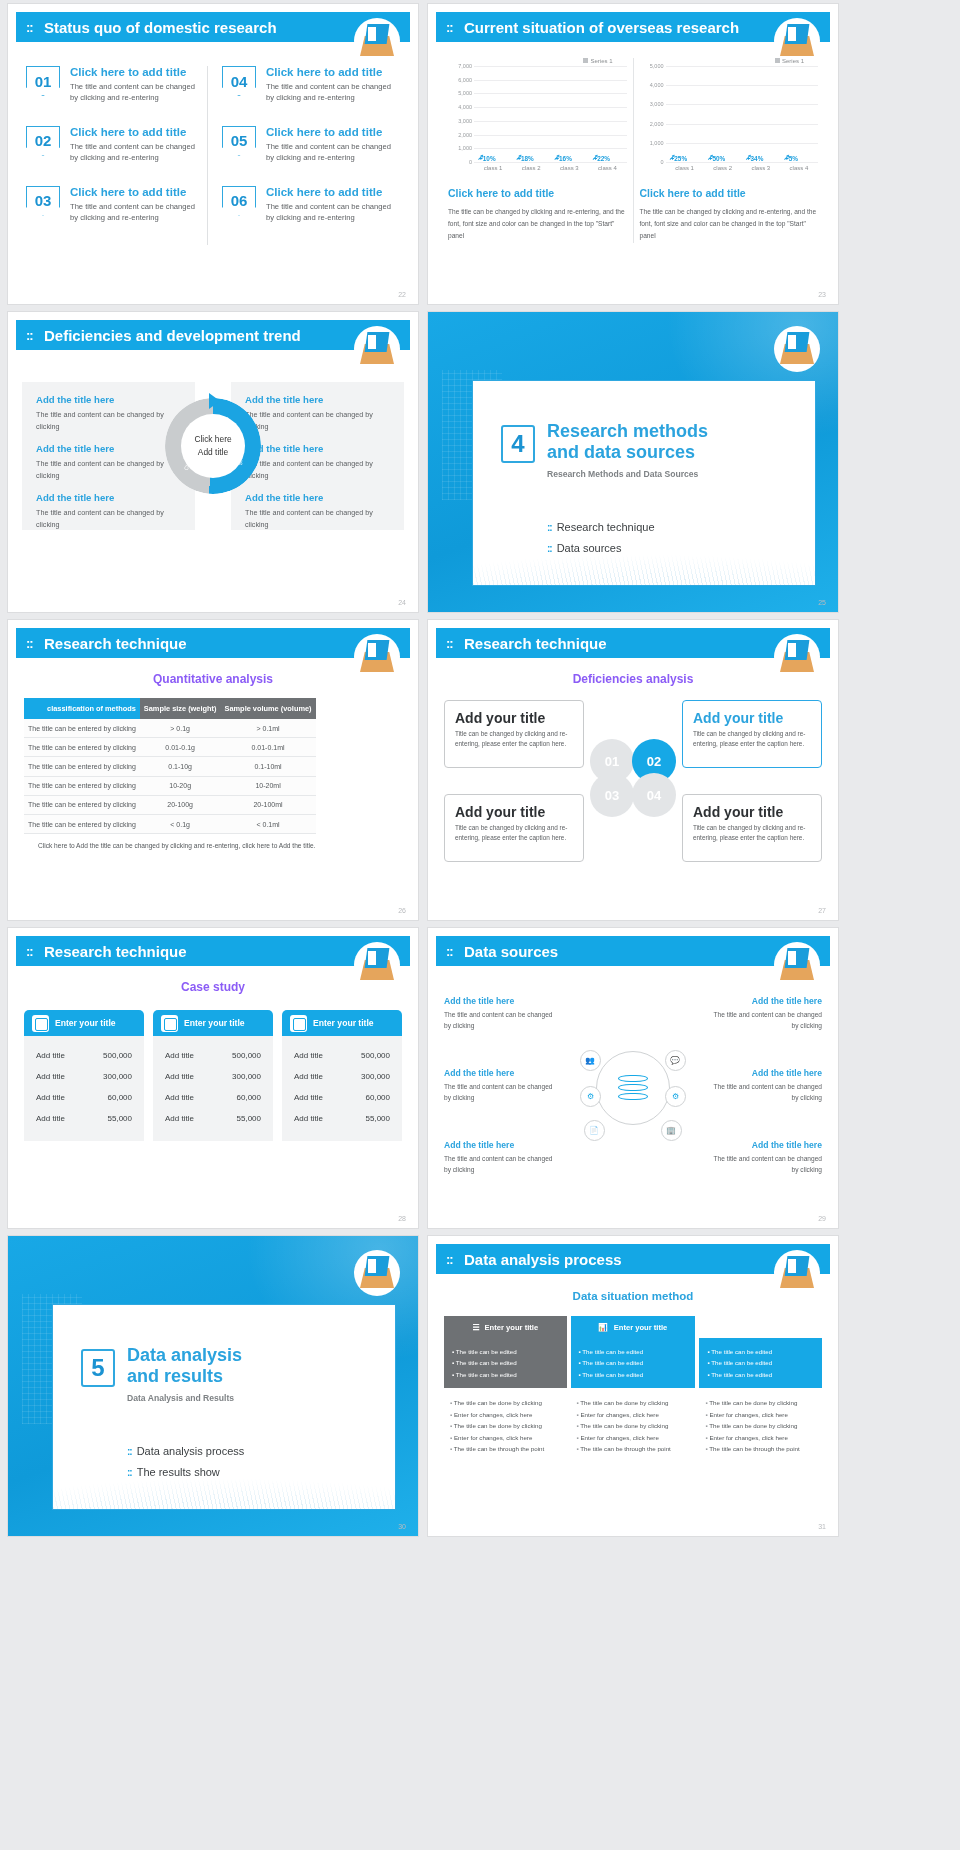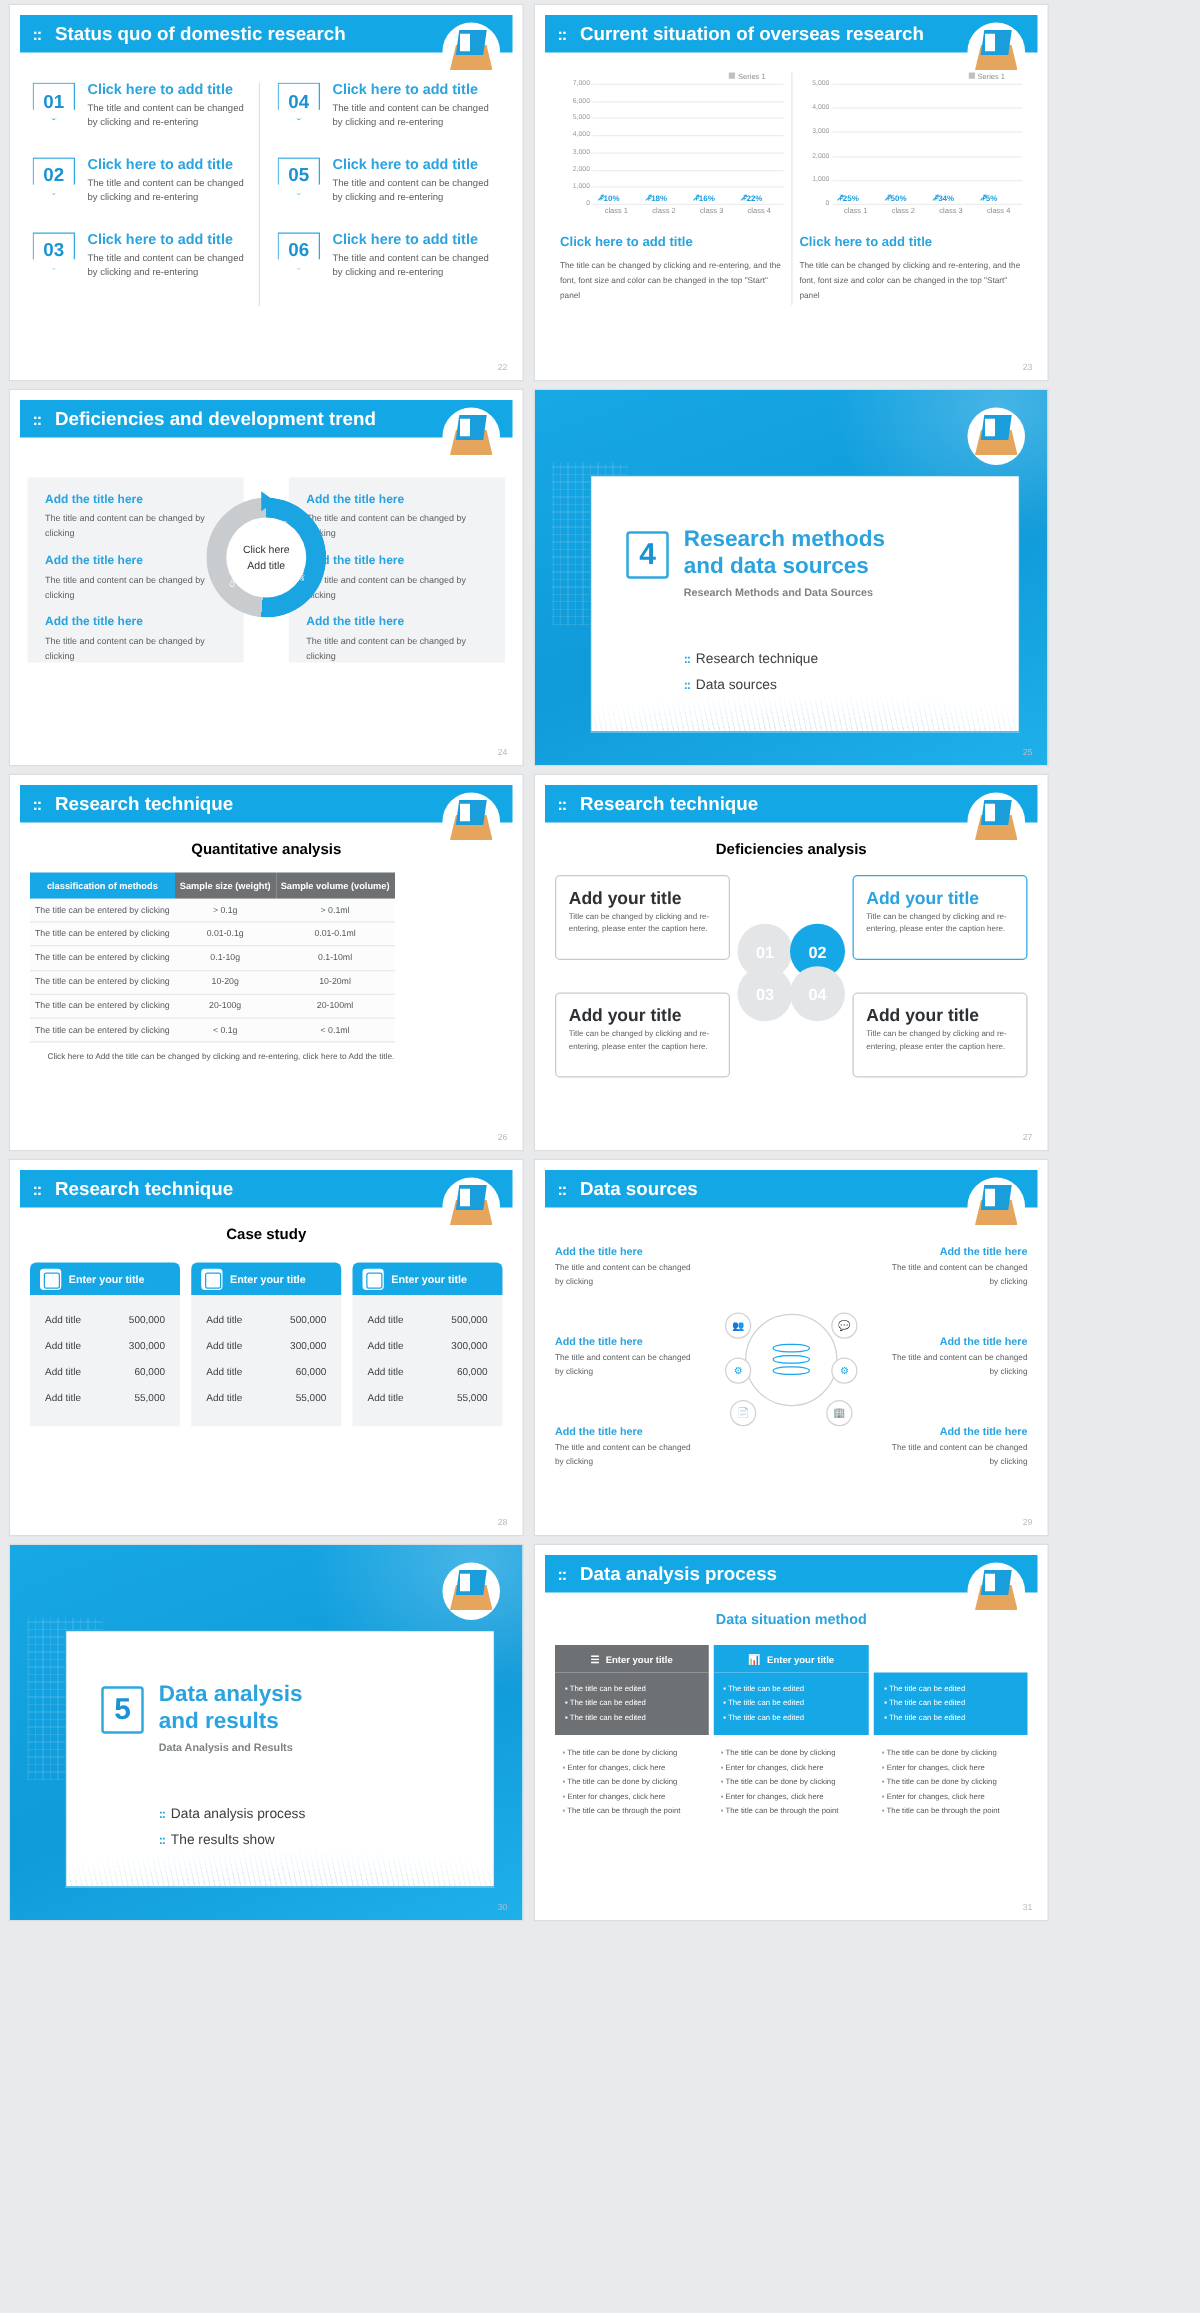--- a/index.html
+++ b/index.html
@@ -128,24 +128,24 @@
              font-size:18px; font-weight:bold; line-height:1.18; }
   .sec-sub { position:absolute; left:74px; top:88px; color:#7e8285;
              font-size:8.6px; font-weight:bold; }
   .sec-list { position:absolute; left:74px; top:108px;margin-top:32px; }
   .sec-list div { font-size:11px; color:#3c4043; margin-bottom:9px; }
   .sec-list b { color:#1ba4e2; font-size:10px; letter-spacing:-1px;
                 margin-right:5px; }
 
   
   .sub-ttl { position:absolute; left:0; right:0; top:52px; text-align:center;
-             color:#000000; font-size:12px; font-weight:bold; }
+             color:#8b5cf6; font-size:12px; font-weight:bold; }
   table.q { position:absolute; left:16px; right:16px; top:78px;
             border-collapse:collapse; font-size:7px; }
-  table.q th { color:#fff; font-weight:bold; padding:6px 4px; font-size:7.4px; }
+  table.q th { color:#fff; font-weight:bold; padding:6px 4px; font-size:7.4px;text-align:right; }
   table.q th:first-child { background:#16a8e6; }
   table.q th:nth-child(2), table.q th:nth-child(3) { background:#6e7174; }
   table.q td { padding:5.6px 4px; text-align:center; color:#54585b;
                border-bottom:1px solid #e6e8ea; background:#fcfcfc; }
   table.q td:first-child { text-align:center; color:#55595c; }
   .foot-note { position:absolute; left:30px; right:20px; top:222px;
                font-size:6.6px; color:#54585b; }
 
   
   .qbox { position:absolute; width:140px; height:68px; border:1px solid #c8cacc;

